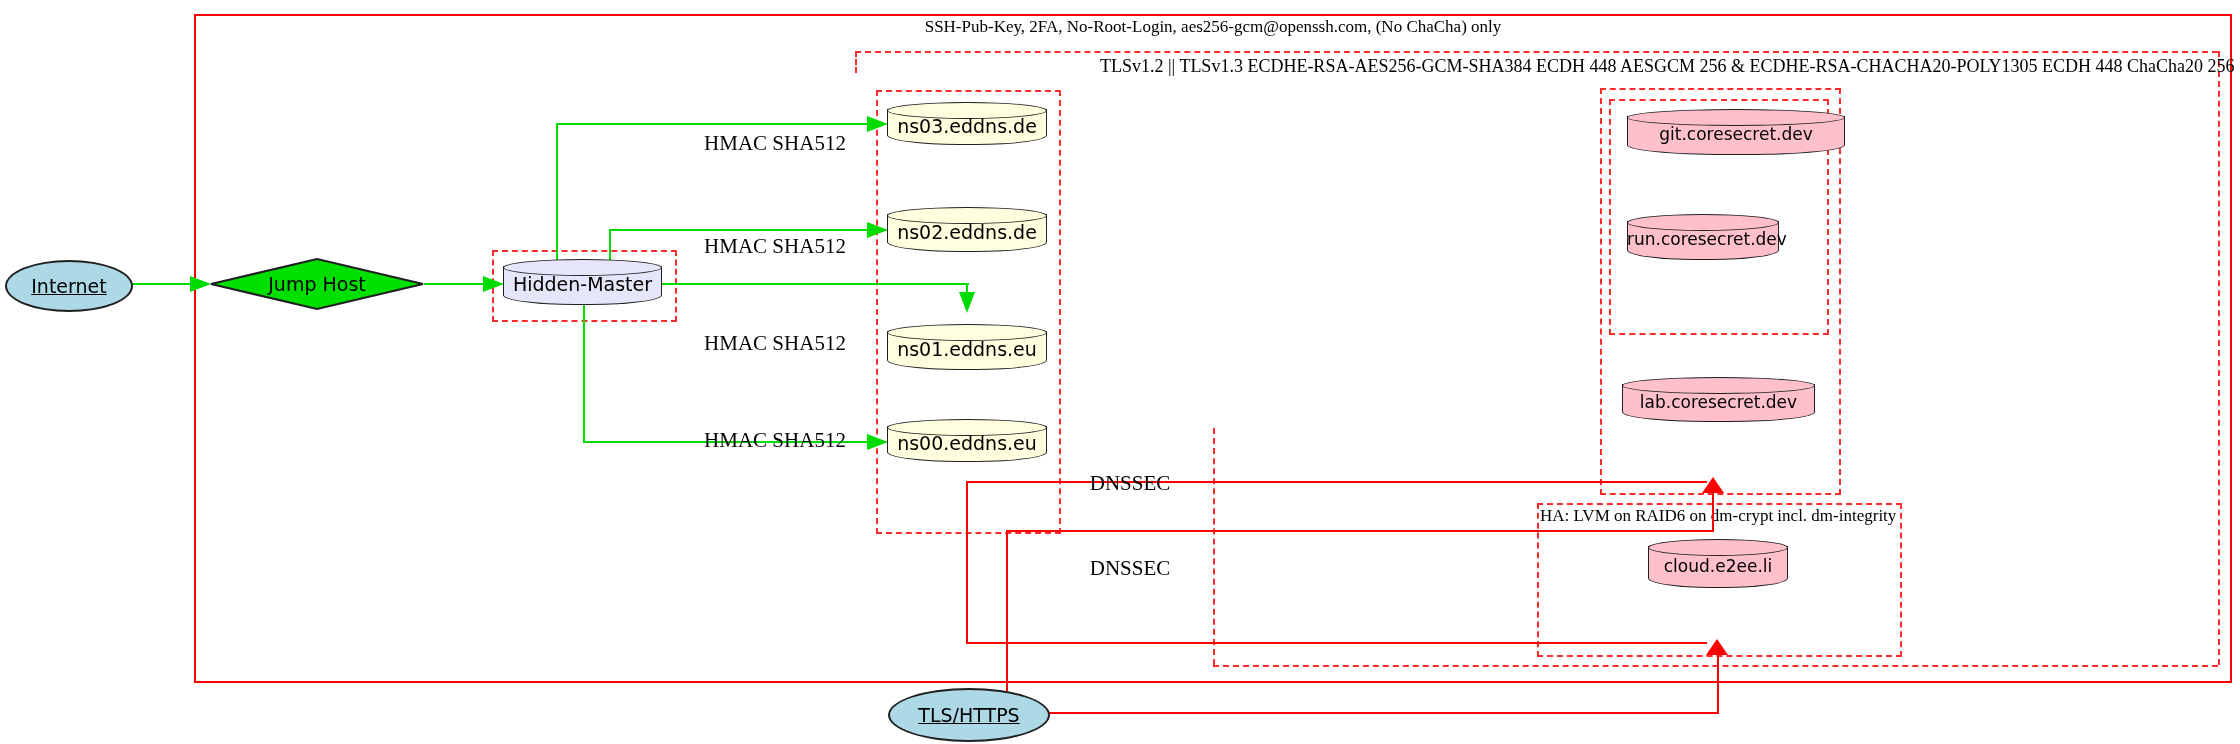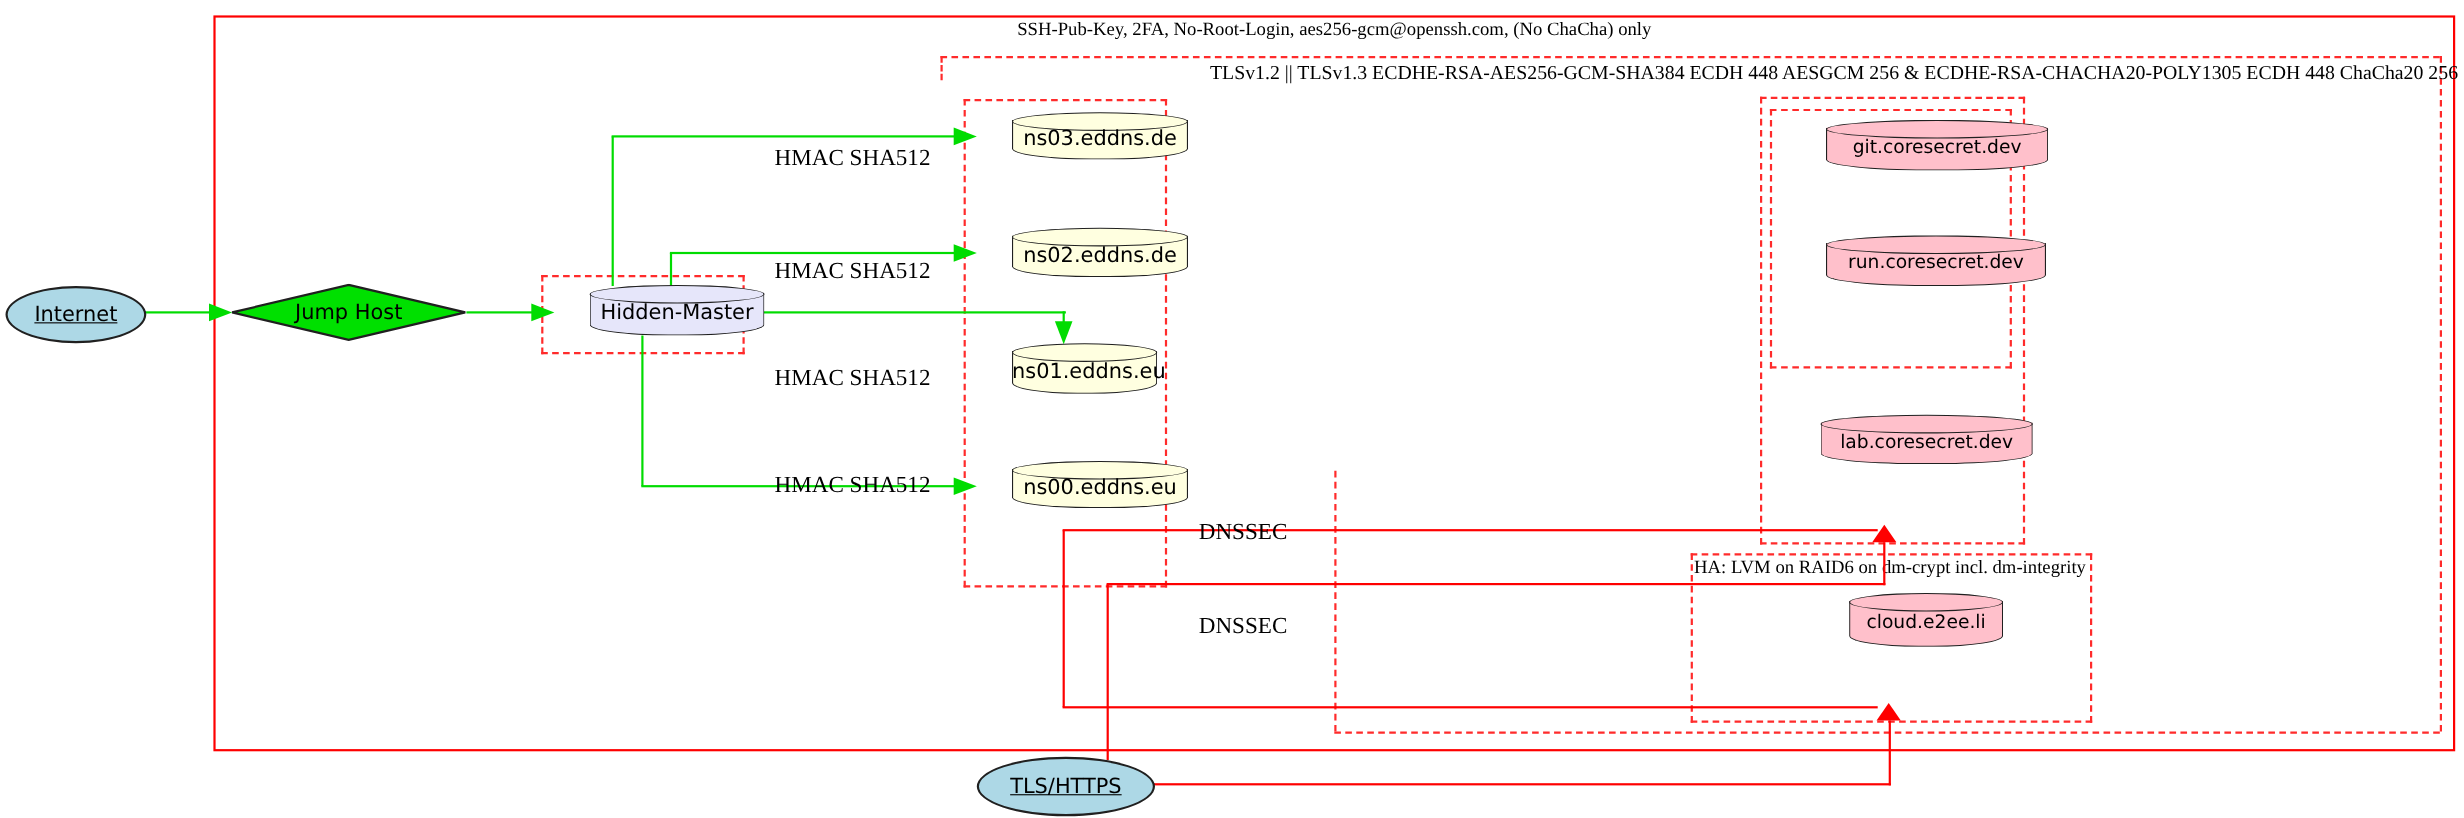--- a/index.html
+++ b/index.html
@@ -19,21 +19,21 @@
   
   .arr{position:absolute;width:0;height:0;}
   .arr-r{border-top:8px solid transparent;border-bottom:8px solid transparent;border-left:21px solid #00dc00;}
   .arr-d{border-left:8px solid transparent;border-right:8px solid transparent;border-top:21px solid #00dc00;}
   .arr-u{border-left:11px solid transparent;border-right:11px solid transparent;border-bottom:16px solid #fe0000;}
   
   .ellipse-node{position:absolute;border:2px solid #202020;border-radius:50%;
                 display:flex;align-items:center;justify-content:center;
                 font-size:19px;color:#000;}
   .fill-endpoint{background:#add8e6;text-decoration:underline;}
-  .cyl{position:absolute;margin-left:33px;}
+  .cyl{position:absolute;}
   .cyl .ctop{position:absolute;left:0;right:0;top:0;height:15px;border:1.7px solid #202020;border-radius:50%;z-index:2;}
   .cyl .cbody{position:absolute;left:0;right:0;top:7px;bottom:0;border:1.7px solid #202020;border-top:none;
               border-radius:0 0 45% 45% / 0 0 10px 10px;z-index:1;}
   .cyl .clbl{position:absolute;left:0;right:0;top:50%;transform:translateY(-40%);text-align:center;
              font-size:19px;color:#000;z-index:3;white-space:nowrap;}
   .fill-dns .ctop,.fill-dns .cbody{background:#ffffe0;}
   .fill-web .ctop,.fill-web .cbody{background:#ffc0cb;}
   .fill-master .ctop,.fill-master .cbody{background:#e6e6fa;}
   .fs17{font-size:17px !important;}
   
@@ -131,39 +131,39 @@
     <div class="cbody"></div>
     <div class="clbl">ns03.eddns.de</div>
   </div>
 
   <div class="cyl fill-dns" style="left:887px;top:207px;width:160px;height:45px;">
     <div class="ctop"></div>
     <div class="cbody"></div>
     <div class="clbl">ns02.eddns.de</div>
   </div>
 
-  <div class="cyl fill-dns" style="left:887px;top:312px;width:132px;height:46px;">
+  <div class="cyl fill-dns" style="left:887px;top:324px;width:160px;height:46px;">
     <div class="ctop"></div>
     <div class="cbody"></div>
     <div class="clbl">ns01.eddns.eu</div>
   </div>
 
   <div class="cyl fill-dns" style="left:887px;top:419px;width:160px;height:43px;">
     <div class="ctop"></div>
     <div class="cbody"></div>
     <div class="clbl">ns00.eddns.eu</div>
   </div>
 
-  <div class="cyl fill-web" style="left:1627px;top:109px;width:202px;height:46px;">
+  <div class="cyl fill-web" style="left:1627px;top:109px;width:218px;height:46px;">
     <div class="ctop"></div>
     <div class="cbody"></div>
     <div class="clbl fs17">git.coresecret.dev</div>
   </div>
 
-  <div class="cyl fill-web" style="left:1627px;top:214px;width:200px;height:46px;">
+  <div class="cyl fill-web" style="left:1627px;top:214px;width:152px;height:46px;">
     <div class="ctop"></div>
     <div class="cbody"></div>
     <div class="clbl fs17">run.coresecret.dev</div>
   </div>
 
   <div class="cyl fill-web" style="left:1622px;top:377px;width:193px;height:45px;">
     <div class="ctop"></div>
     <div class="cbody"></div>
     <div class="clbl fs17">lab.coresecret.dev</div>
   </div>

